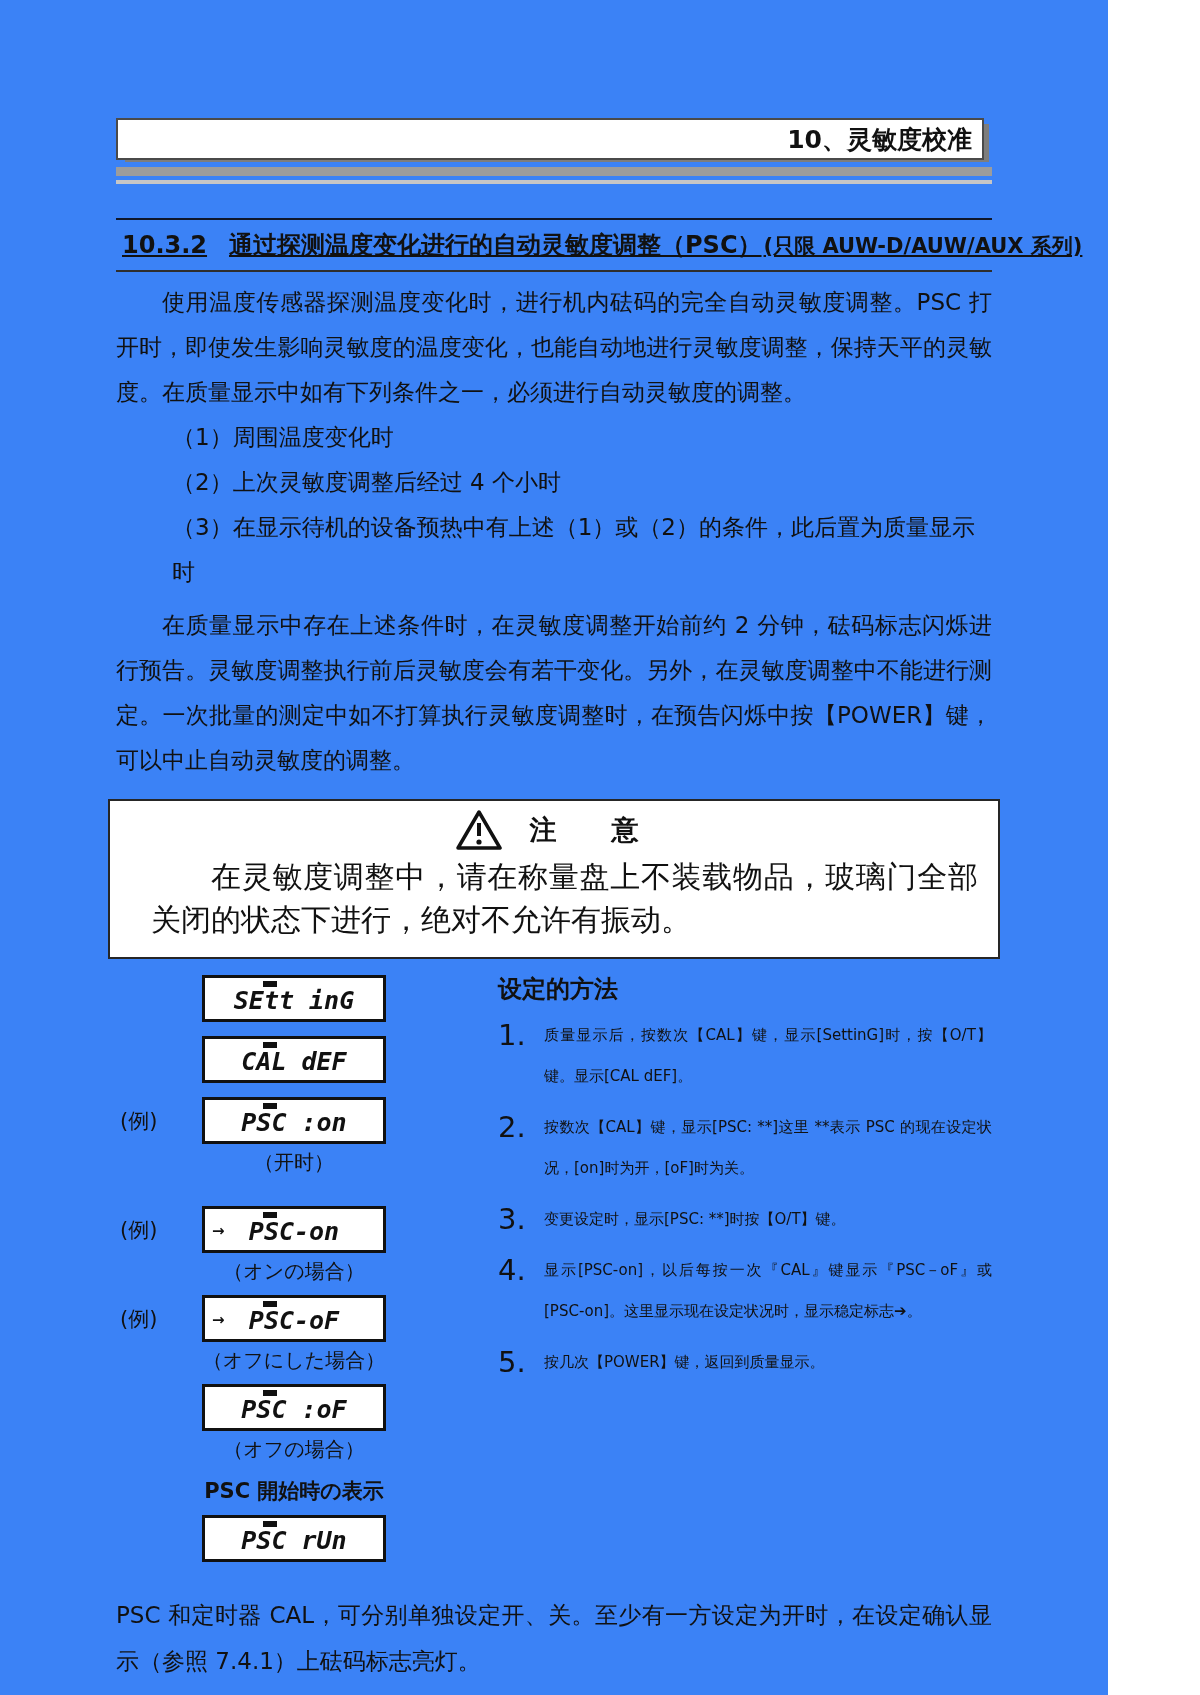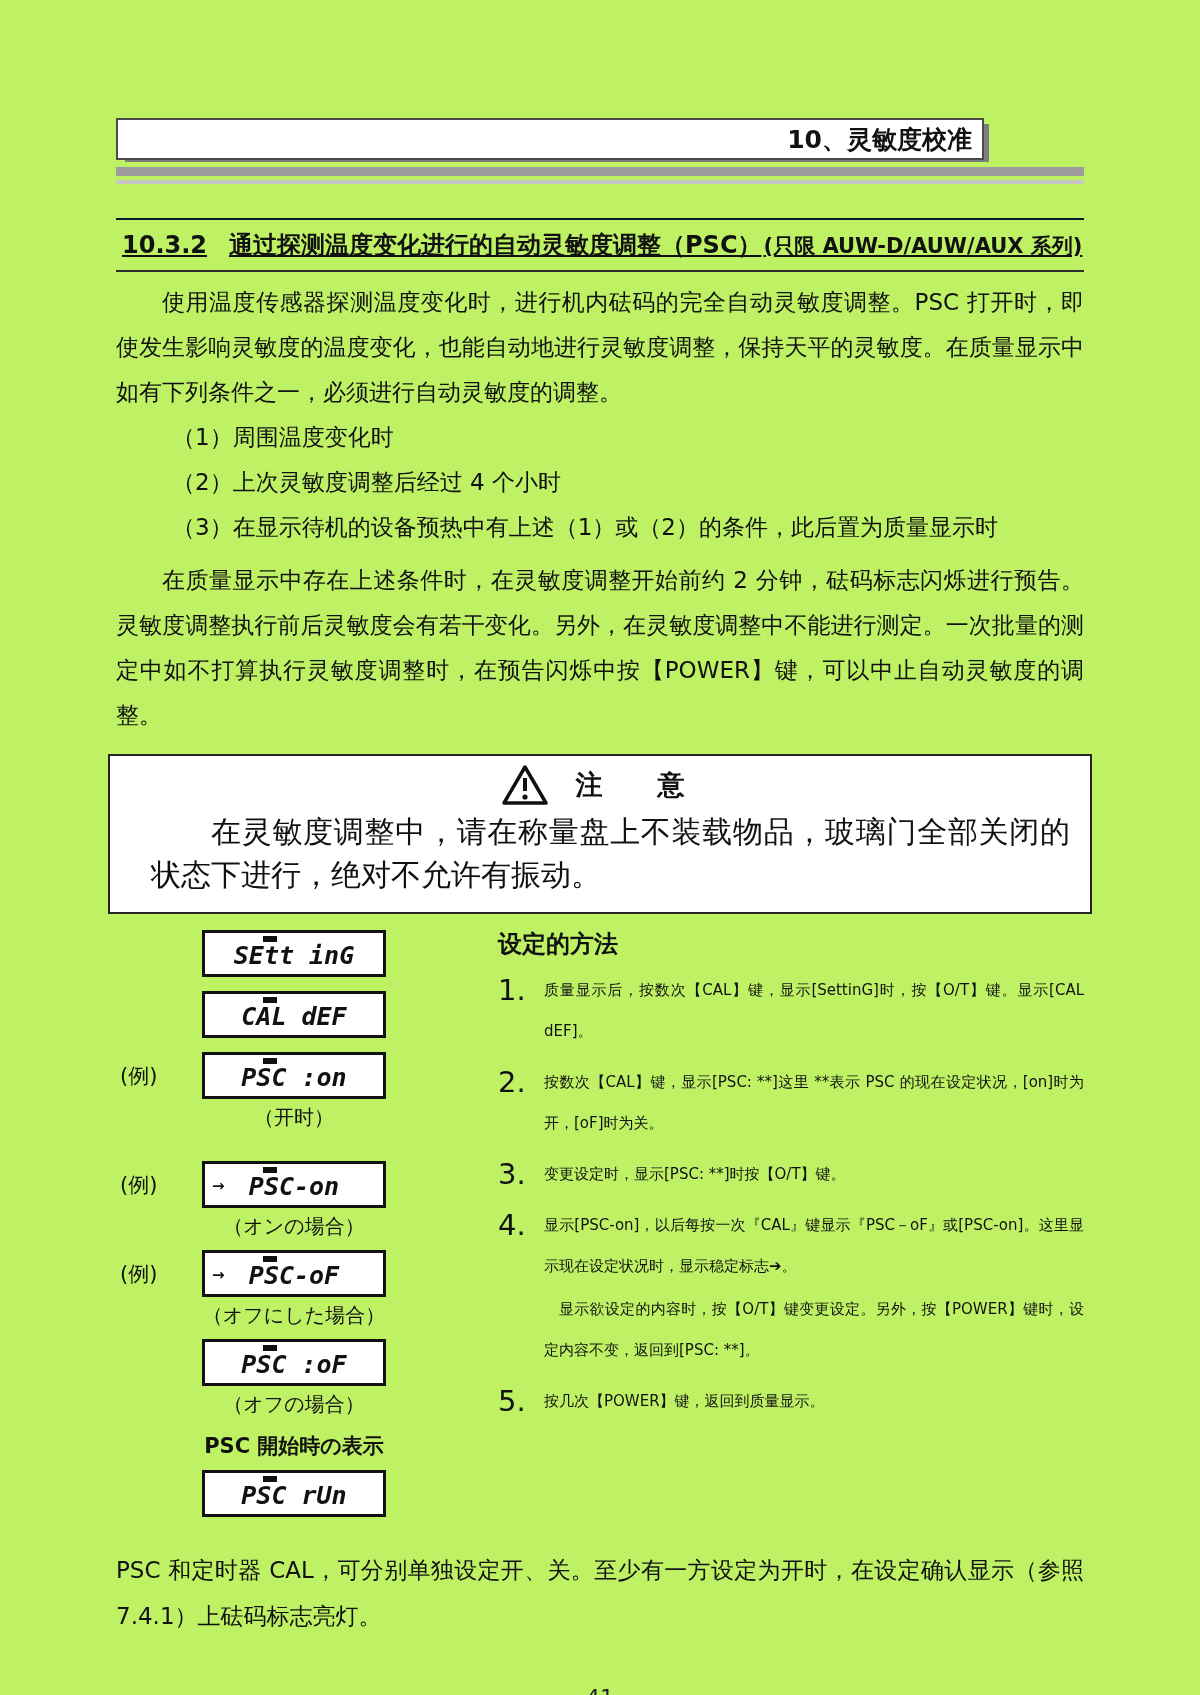--- a/index.html
+++ b/index.html
@@ -1,21 +1,21 @@
 <!DOCTYPE html>
 <html><head>
 <meta charset="utf-8">
 <style>
   * { box-sizing: border-box; margin: 0; padding: 0; }
   html, body { background: #ffffff; }
   .page {
     position: relative;
-    width: 1200px;
+    width: 1108px;
     height: 1695px;
-    background: #bef264;
+    background: #3b82f6;
     color: #111;
     font-family: "DejaVu Sans", sans-serif;
     overflow: hidden;
   }
   .content { padding: 0 116px; }
 
   
   .hdr { margin-top: 118px; position: relative; }
   .hdr-box {
     width: 868px;
@@ -242,21 +242,20 @@
 
         <div class="step">
           <div class="step-num">3.</div>
           <div class="step-body">变更设定时，显示[PSC: **]时按【O/T】键。</div>
         </div>
 
         <div class="step">
           <div class="step-num">4.</div>
           <div class="step-body">
             <div>显示[PSC-on]，以后每按一次『CAL』键显示『PSC－oF』或[PSC-on]。这里显示现在设定状况时，显示稳定标志➔。</div>
-            <div class="p2">显示欲设定的内容时，按【O/T】键变更设定。另外，按【POWER】键时，设定内容不变，返回到[PSC: **]。</div>
           </div>
         </div>
 
         <div class="step">
           <div class="step-num">5.</div>
           <div class="step-body">按几次【POWER】键，返回到质量显示。</div>
         </div>
       </div>
     </div>
 

